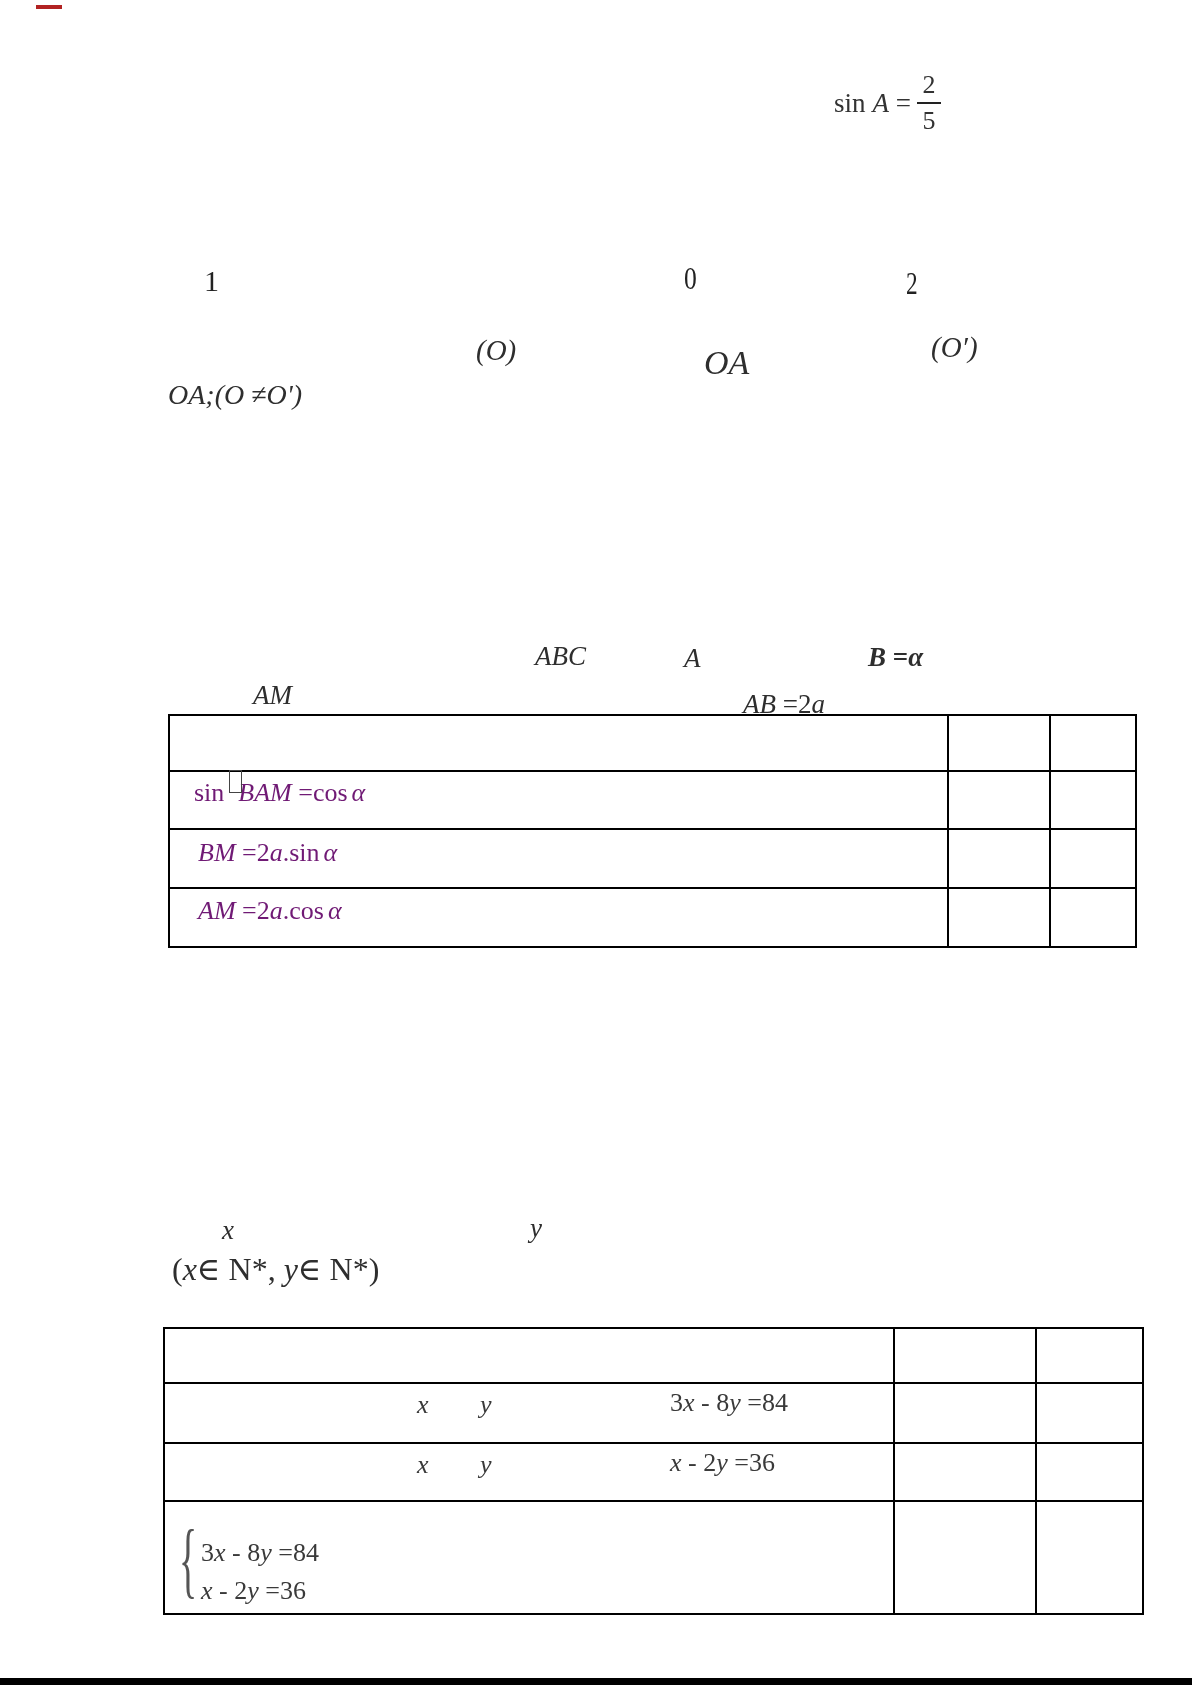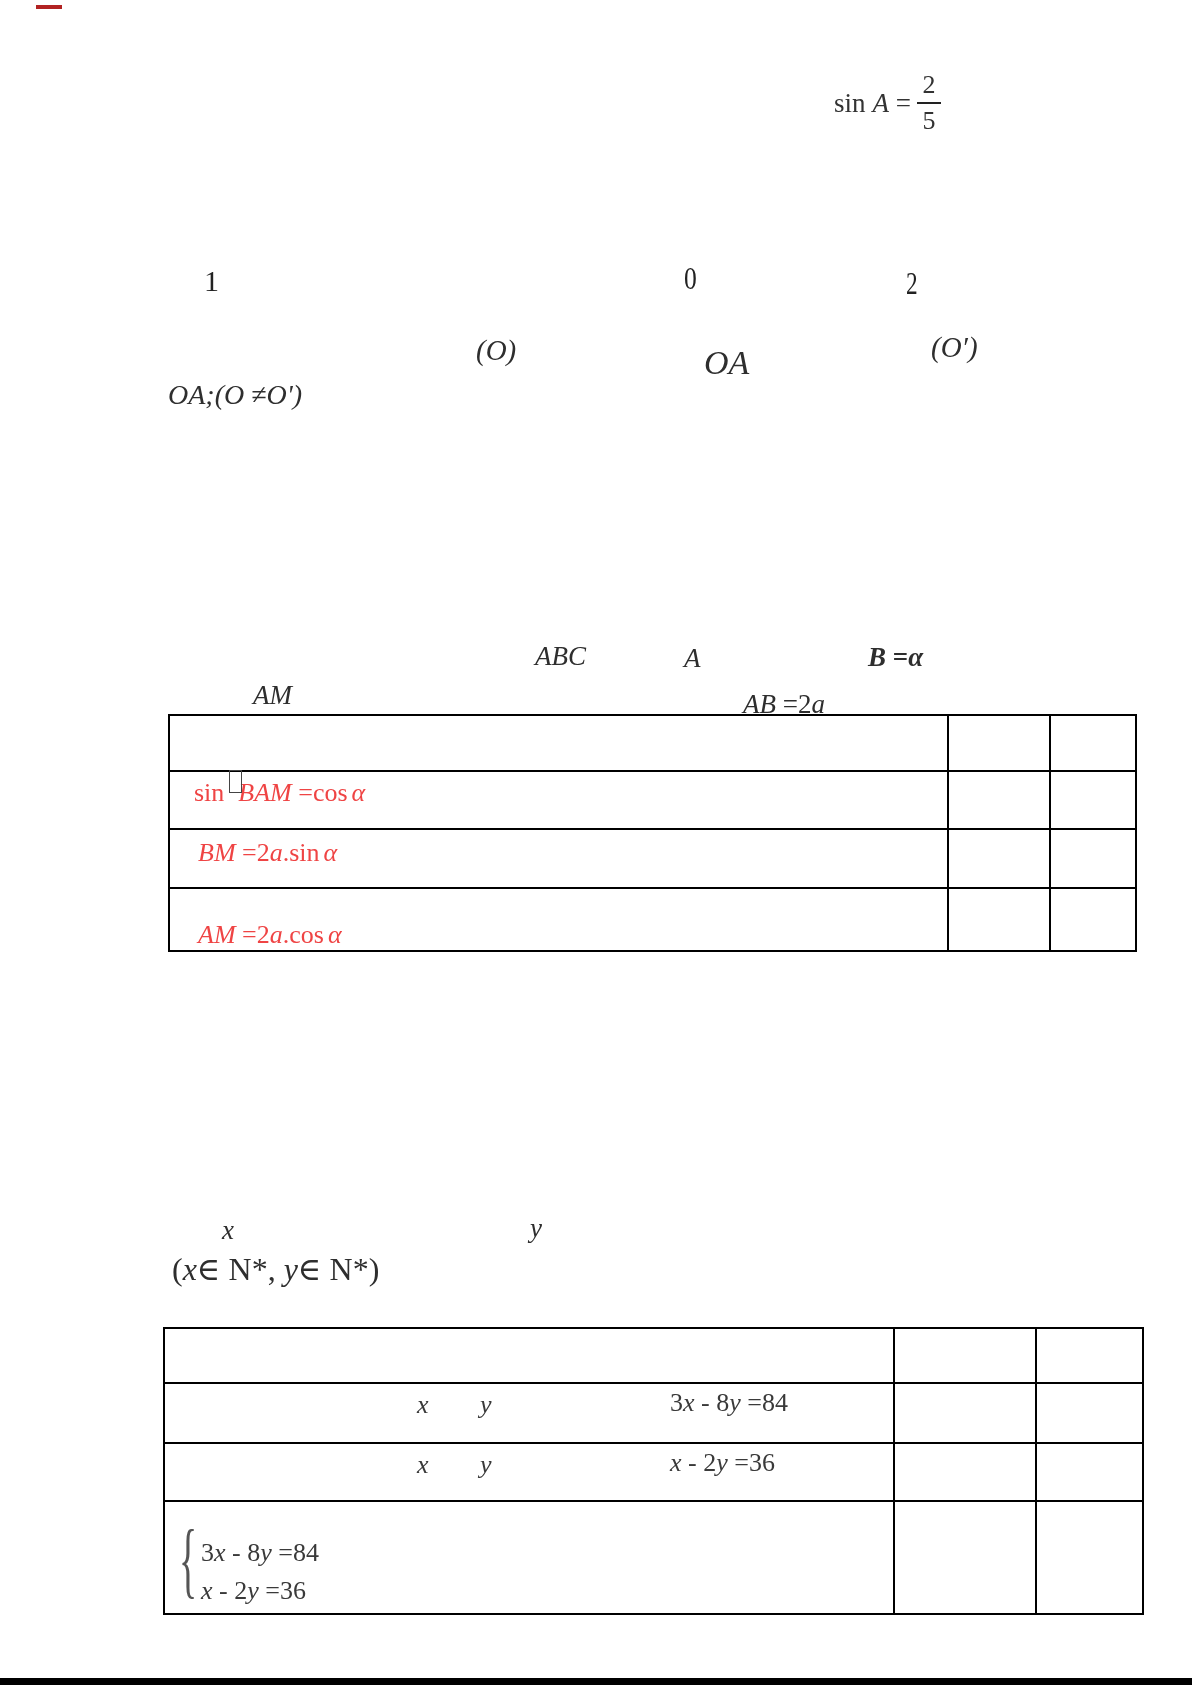--- a/index.html
+++ b/index.html
@@ -37,24 +37,24 @@
   .triA{left:684px;top:643px;font-size:27px;}
   .triAB{left:743px;top:641px;font-size:27px;margin-top:48px;}
   .triB{left:868px;top:642px;font-size:27px;font-weight:bold;}
   .amLbl{left:253px;top:680px;font-size:27px;}
 
   table{border-collapse:collapse;table-layout:fixed;position:absolute;}
   td{border:2px solid #000;vertical-align:top;padding:0;}
   .t1{left:168px;top:714px;width:967px;}
   .t2{left:163px;top:1327px;width:979px;}
 
-  .cellpad{font-size:26px;color:#ef4444;white-space:pre;}
+  .cellpad{font-size:26px;color:#701a75;white-space:pre;}
   .c1pad{padding:6px 0 0 24px;}
   .c2pad{padding:8px 0 0 28px;}
-  .c3pad{padding:7px 0 0 28px;margin-top:24px;}
+  .c3pad{padding:7px 0 0 28px;}
   .c4pad{padding:10px 0 0 272px;}
   .gapS{display:inline-block;width:44px;}
 
   .tofu{display:inline-block;width:11px;height:21px;border:1.5px solid #444;
         transform:translateY(-8px);margin-left:5px;margin-right:-4px;}
   .sup{font-size:15px;vertical-align:8px;font-style:italic;}
 
   .t2cell{position:relative;height:100%;font-size:26px;color:#3a3a3a;}
   .t2row1{height:56px;} .t2row2{height:54px;}
   .posx{position:absolute;left:252px;top:6px;}

